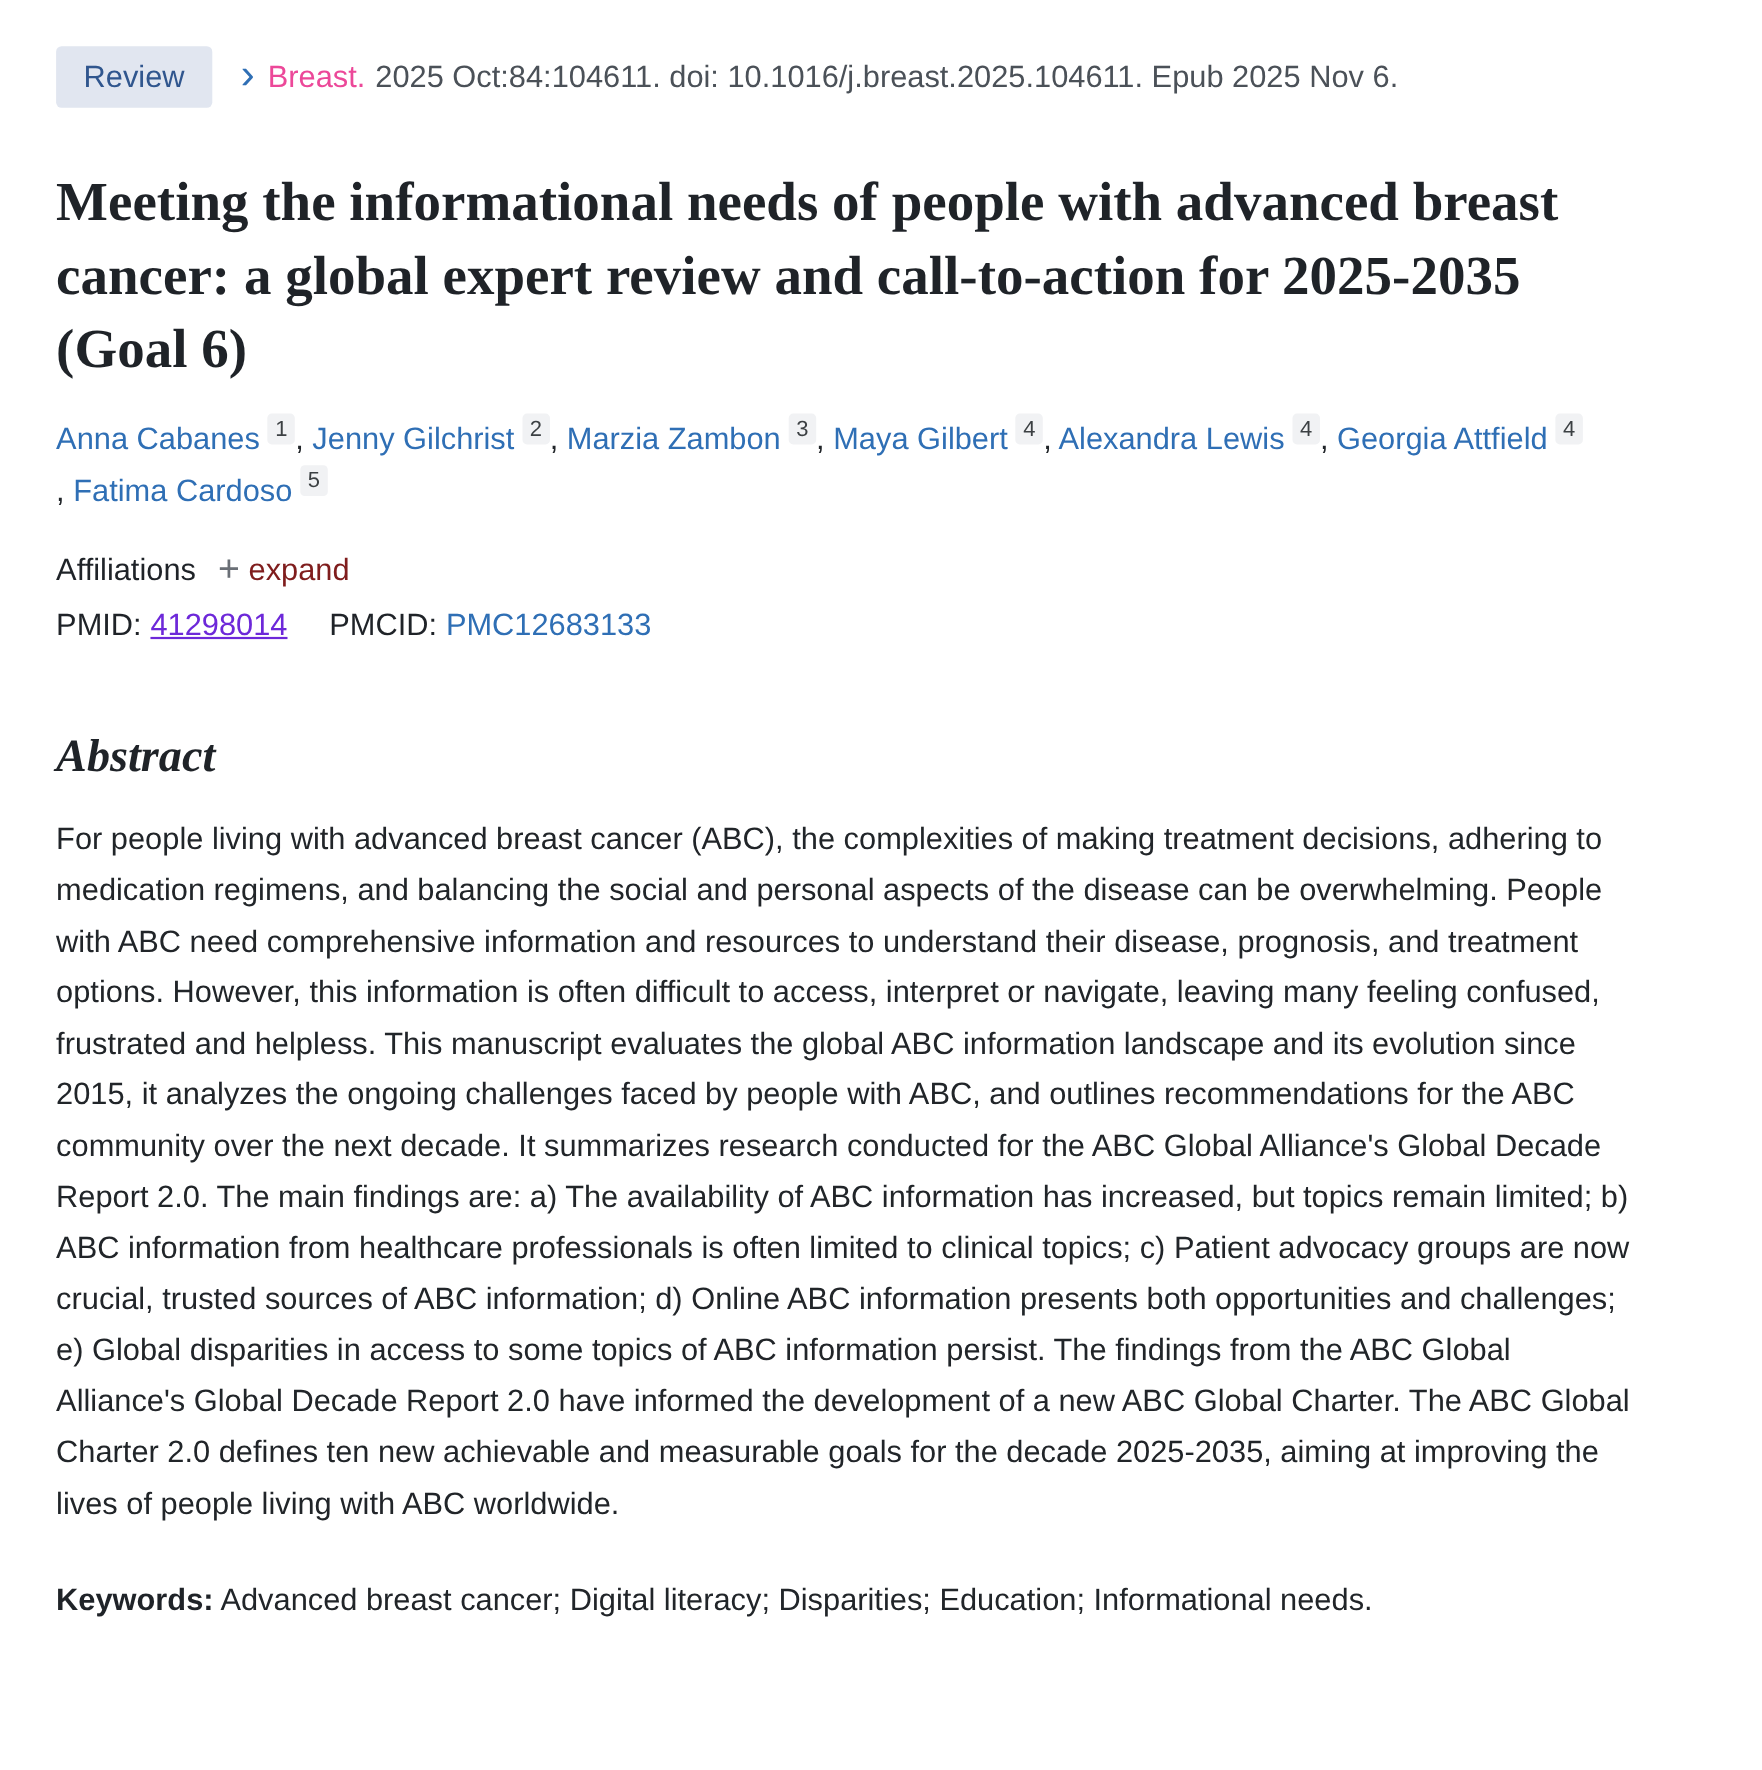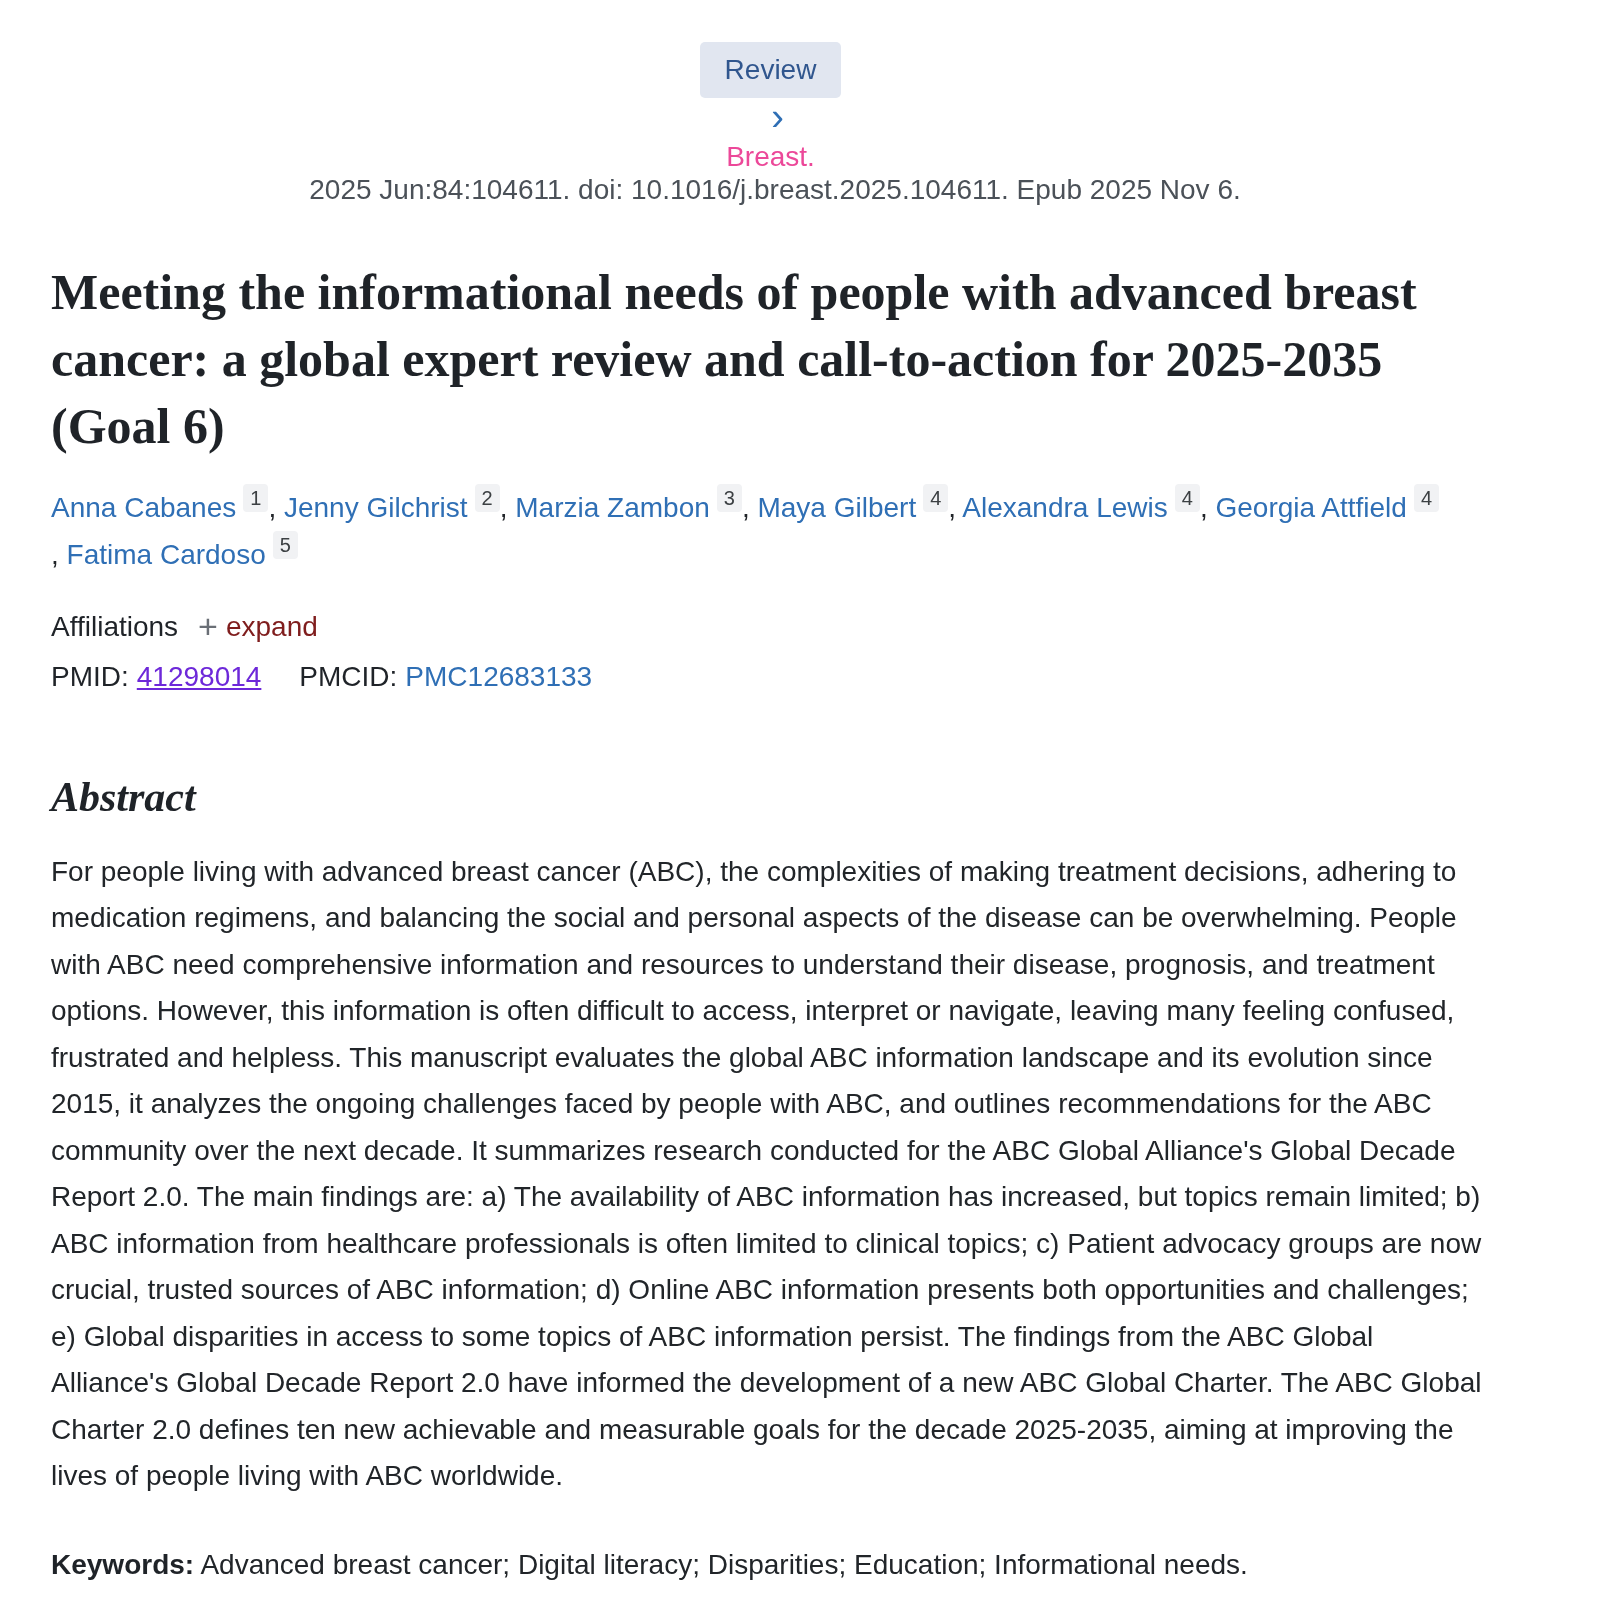--- a/index.html
+++ b/index.html
@@ -10,21 +10,20 @@
   }
   body { width: 1602px; min-height: 1609px; }
   .container { padding: 42px 112px 50px 51px; }
 
   
   .header-row {
     display: flex;
     align-items: center;
     font-size: 28px;
     line-height: 1.2;
-    flex-direction: column;
   }
   .pub-type-badge {
     background: #e1e6f0;
     color: #30568e;
     padding: 11px 25px;
     border-radius: 5px;
     font-size: 28px;
     display: inline-block;
   }
   .chevron-icon {
@@ -129,21 +128,21 @@
 </style>
 </head>
 <body>
 
 <div class="container">
 
   <div class="header-row">
     <span class="pub-type-badge">Review</span>
     <span class="chevron-icon">›</span>
     <a href="#" class="journal-link">Breast.</a>
-    <span class="citation-text">2025 Jun:84:104611. doi: 10.1016/j.breast.2025.104611. Epub 2025 Nov 6.</span>
+    <span class="citation-text">2025 Oct:84:104611. doi: 10.1016/j.breast.2025.104611. Epub 2025 Nov 6.</span>
   </div>
 
   <h1 class="page-title">Meeting the informational needs of people with advanced breast cancer: a global expert review and call-to-action for 2025-2035 (Goal 6)</h1>
 
   <div class="authors-list">
     <span class="author-item"><a href="#" class="author-link">Anna Cabanes</a><span class="author-sup">1</span></span>
     <span class="author-item"><a href="#" class="author-link">Jenny Gilchrist</a><span class="author-sup">2</span></span>
     <span class="author-item"><a href="#" class="author-link">Marzia Zambon</a><span class="author-sup">3</span></span>
     <span class="author-item"><a href="#" class="author-link">Maya Gilbert</a><span class="author-sup">4</span></span>
     <span class="author-item"><a href="#" class="author-link">Alexandra Lewis</a><span class="author-sup">4</span></span>

